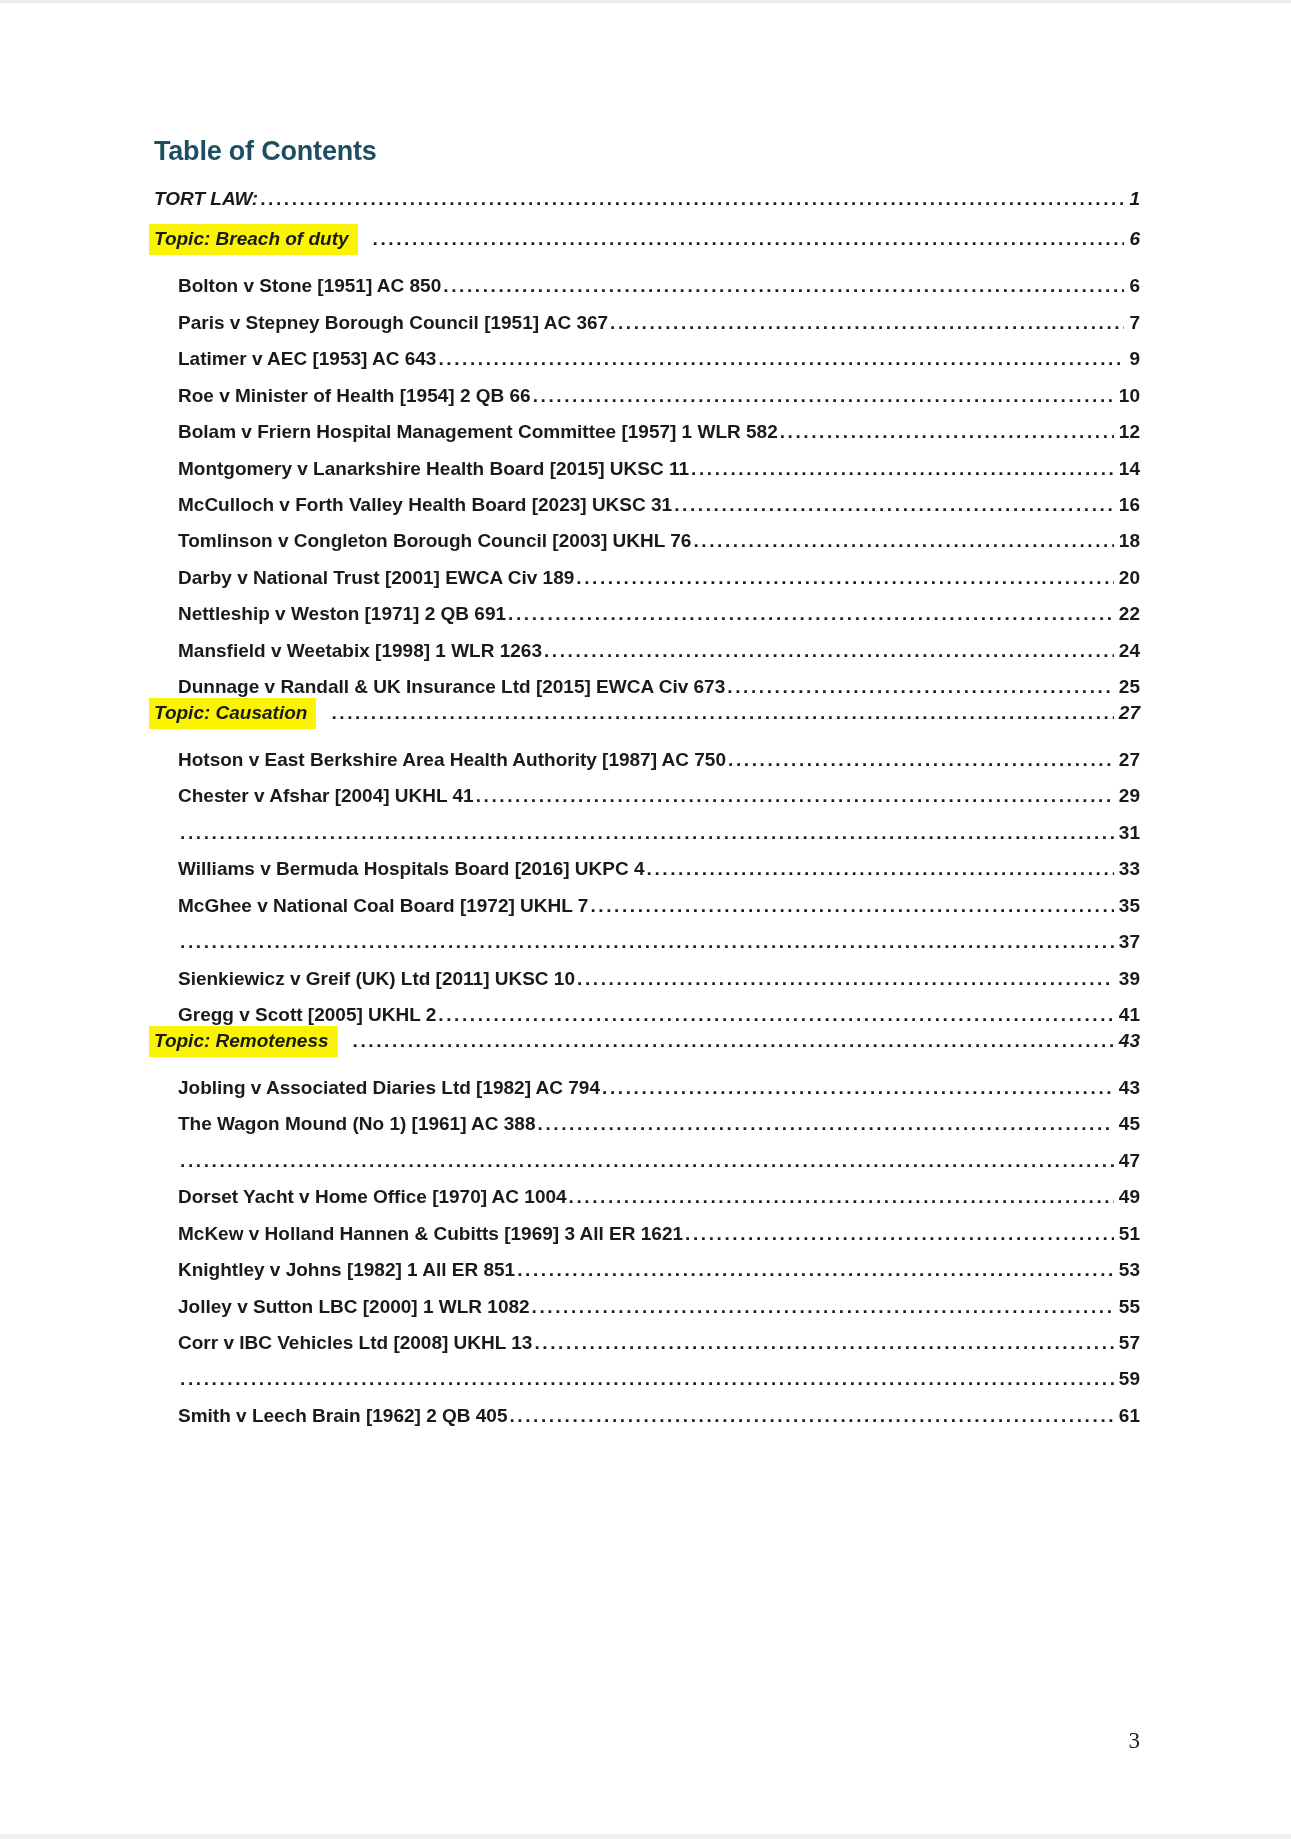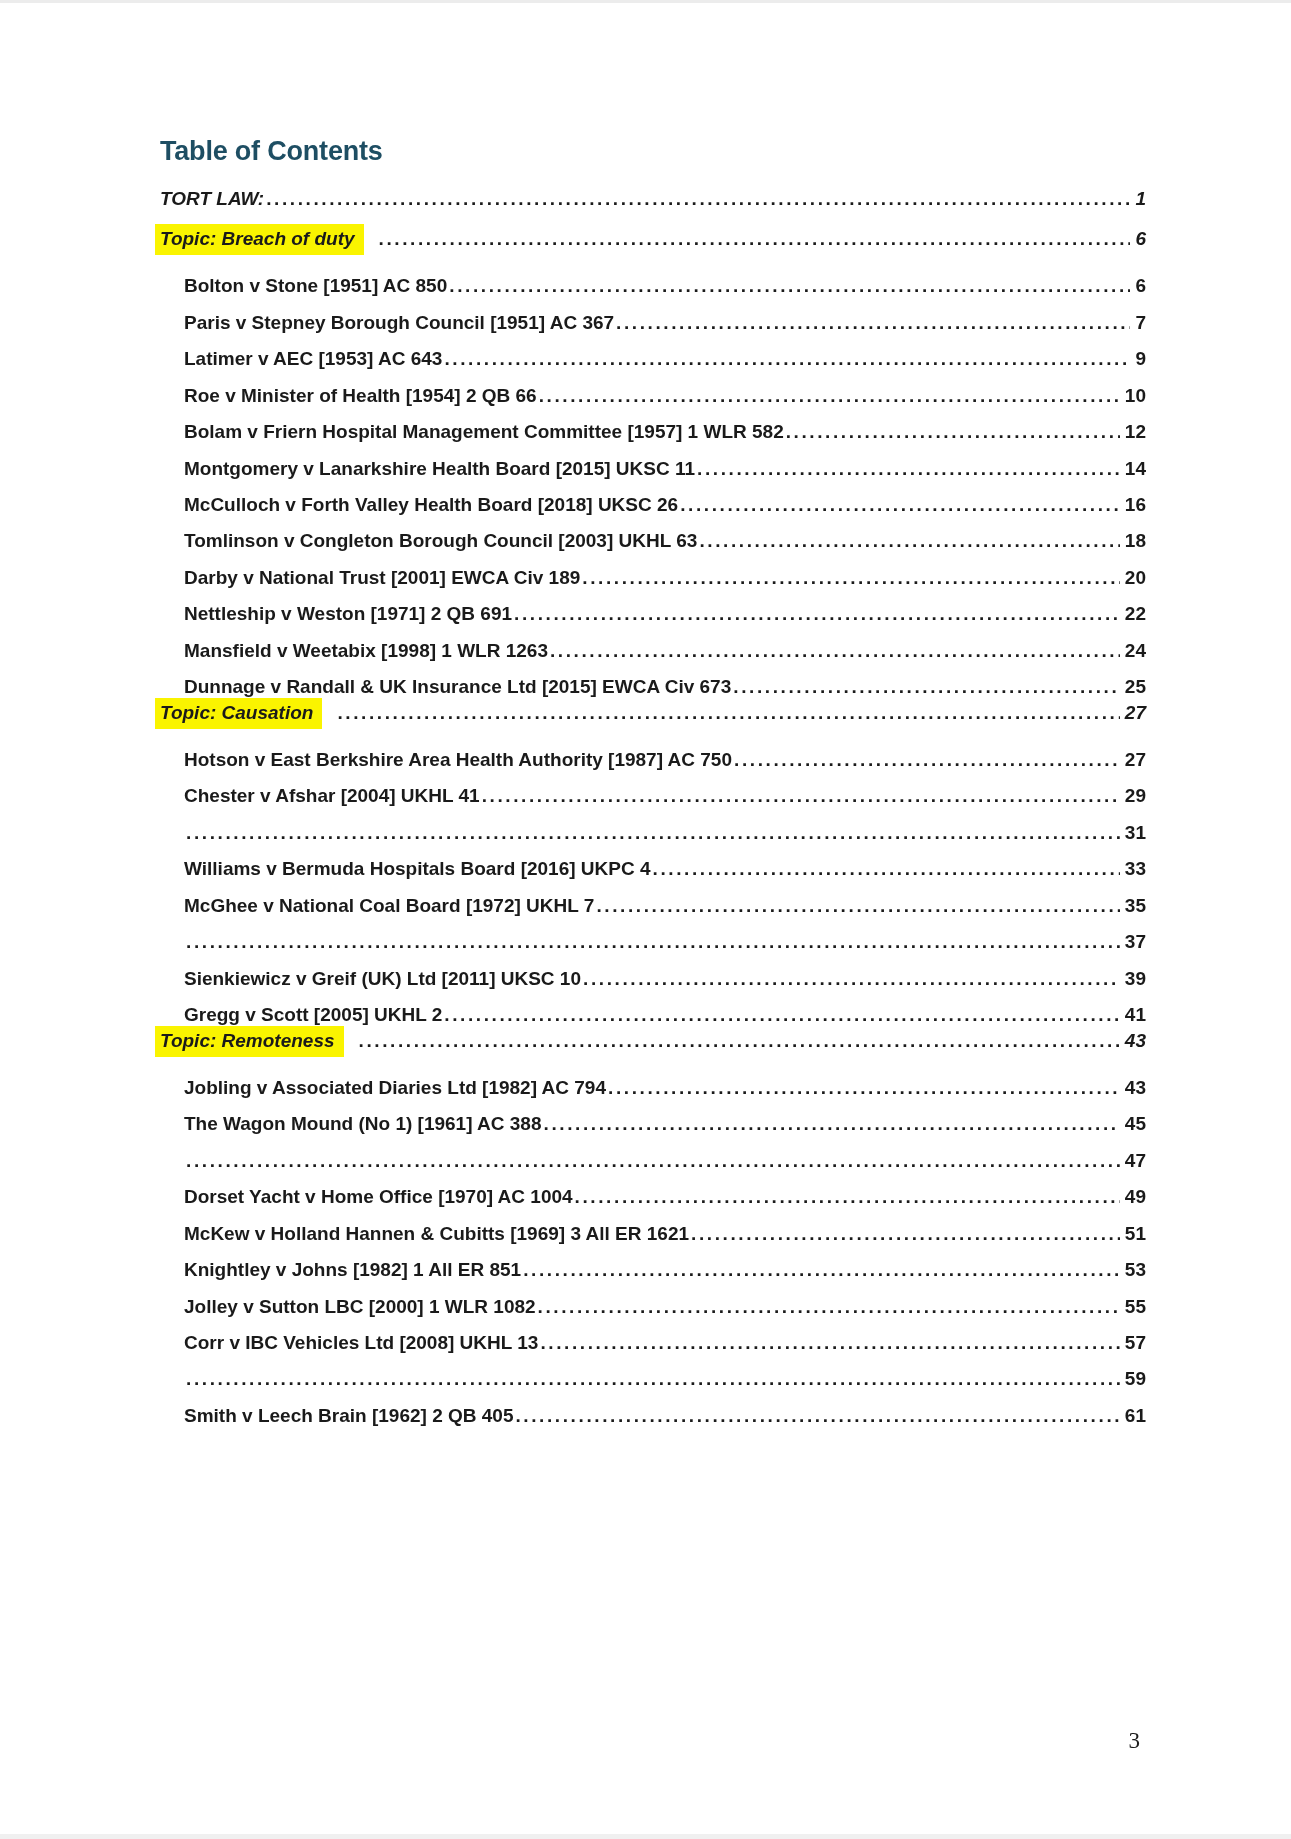--- a/index.html
+++ b/index.html
@@ -26,21 +26,21 @@
   }
   .edge-bottom {
     position: absolute;
     bottom: 0; left: 0; right: 0;
     height: 5px;
     background: #f0f0f0;
   }
   .content {
     position: absolute;
     top: 136px;
-    left: 160px;
+    left: 154px;
     width: 986px;
   }
   h1.toc-title {
     margin: 0 0 22px 0;
     font-size: 27px;
     line-height: 30px;
     font-weight: bold;
     color: #1e4e63;
     letter-spacing: -0.2px;
   }
@@ -138,26 +138,26 @@
     <span class="toc-label">Bolam v Friern Hospital Management Committee [1957] 1 WLR 582</span>
     <span class="toc-dots">............................................................................................................................................................................................................................................................................................................</span>
     <span class="toc-page">12</span>
   </div>
         <div class="toc-row row-case">
     <span class="toc-label">Montgomery v Lanarkshire Health Board [2015] UKSC 11</span>
     <span class="toc-dots">............................................................................................................................................................................................................................................................................................................</span>
     <span class="toc-page">14</span>
   </div>
         <div class="toc-row row-case">
-    <span class="toc-label">McCulloch v Forth Valley Health Board [2018] UKSC 26</span>
+    <span class="toc-label">McCulloch v Forth Valley Health Board [2023] UKSC 31</span>
     <span class="toc-dots">............................................................................................................................................................................................................................................................................................................</span>
     <span class="toc-page">16</span>
   </div>
         <div class="toc-row row-case">
-    <span class="toc-label">Tomlinson v Congleton Borough Council [2003] UKHL 63</span>
+    <span class="toc-label">Tomlinson v Congleton Borough Council [2003] UKHL 76</span>
     <span class="toc-dots">............................................................................................................................................................................................................................................................................................................</span>
     <span class="toc-page">18</span>
   </div>
         <div class="toc-row row-case">
     <span class="toc-label">Darby v National Trust [2001] EWCA Civ 189</span>
     <span class="toc-dots">............................................................................................................................................................................................................................................................................................................</span>
     <span class="toc-page">20</span>
   </div>
         <div class="toc-row row-case">
     <span class="toc-label">Nettleship v Weston [1971] 2 QB 691</span>

